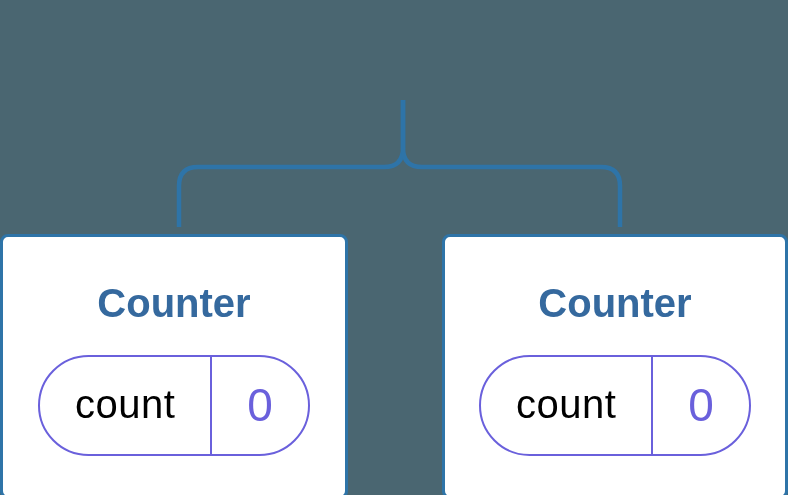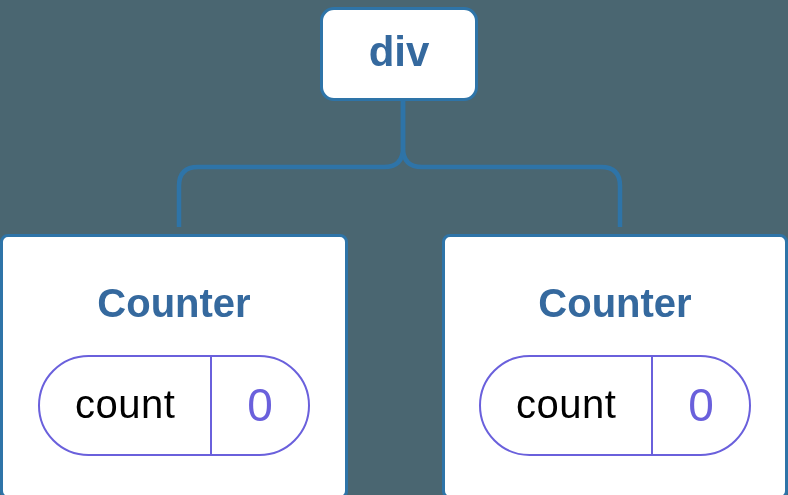--- a/index.html
+++ b/index.html
@@ -98,23 +98,20 @@
 </head>
 <body>
 
 <div class="stage">
 
   <svg class="connector-svg" viewBox="0 0 788 495" xmlns="http://www.w3.org/2000/svg" aria-hidden="true">
     <path d="M 403 100 V 148 Q 403 167 384 167 H 198 Q 179 167 179 186 V 227" fill="none" stroke="#2E74A8" stroke-width="4.5"></path>
     <path d="M 403 100 V 148 Q 403 167 422 167 H 601 Q 620 167 620 186 V 227" fill="none" stroke="#2E74A8" stroke-width="4.5"></path>
   </svg>
 
-  <div class="node root-node">
-    <span class="root-label">div</span>
-  </div>
 
   <div class="node card card-left">
     <div class="card-title">Counter</div>
     <div class="state-pill">
       <span class="state-key-cell">count</span>
       <span class="state-divider"></span>
       <span class="state-value-cell">0</span>
     </div>
   </div>
 

